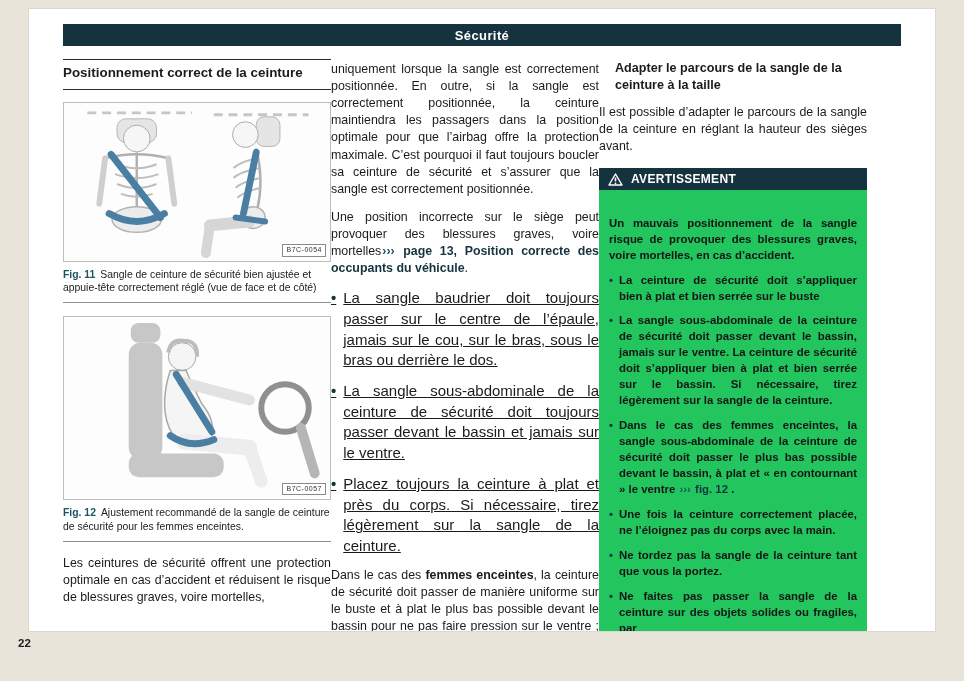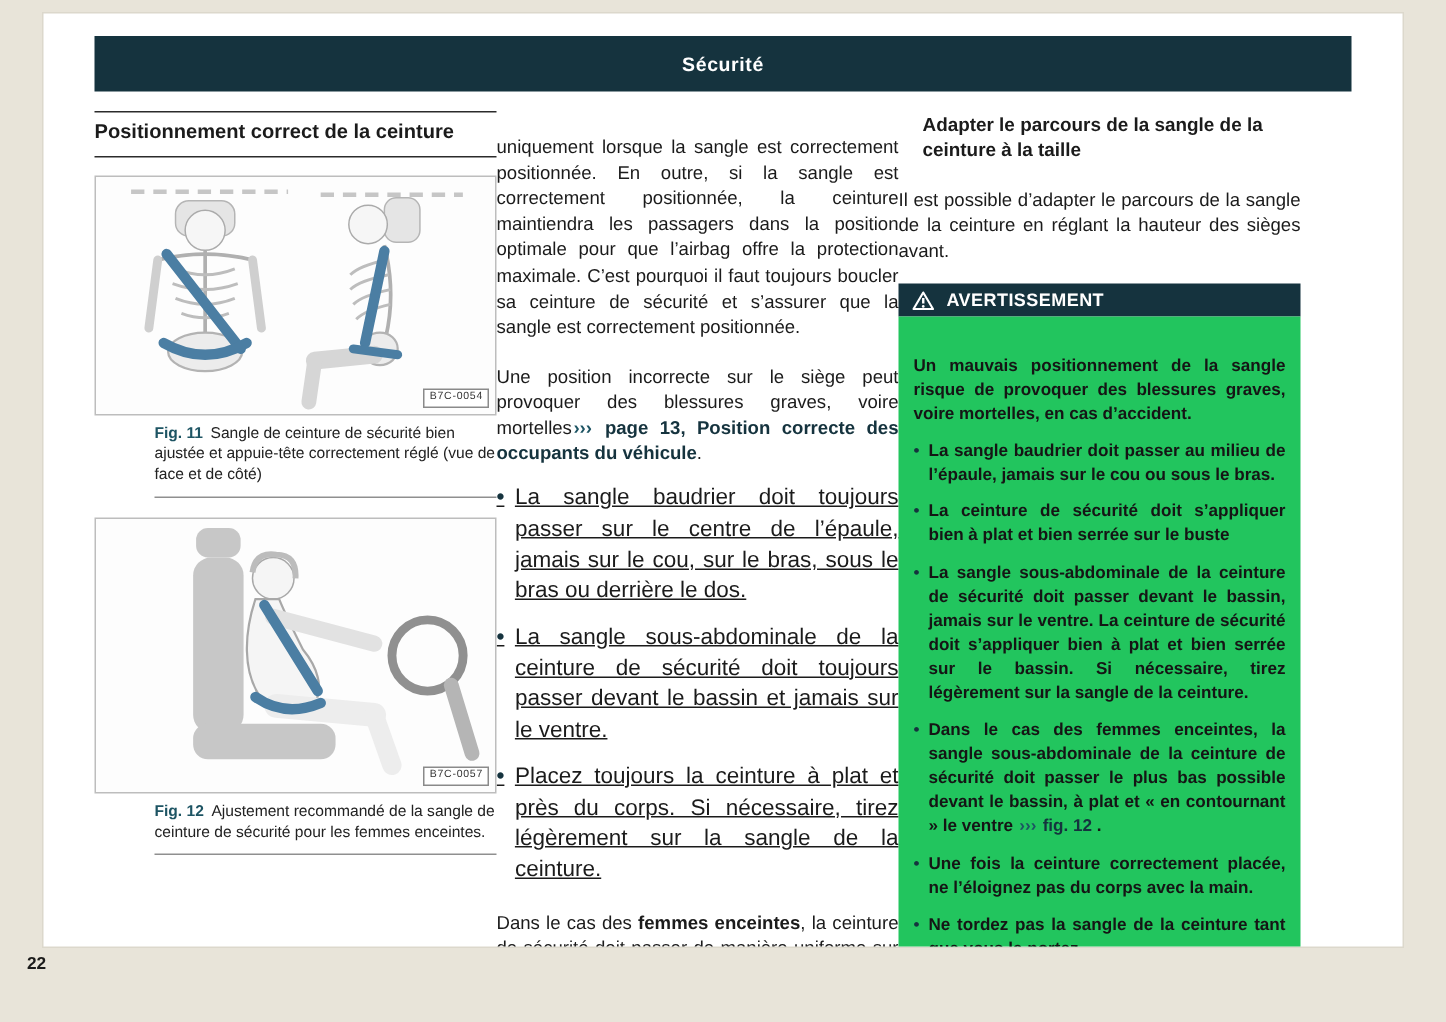--- a/index.html
+++ b/index.html
@@ -12,21 +12,21 @@
     color:#1b1b1b;
   }
   .page{
     position:absolute;left:28px;top:8px;width:908px;height:624px;
     background:#ffffff;
     border:1px solid #dcd8cc;
     box-sizing:border-box;
     overflow:hidden;
   }
   .header-bar{
-    margin:15px 34px 0 34px;height:37px;
+    margin:15px 34px 0 34px;height:22px;
     background:#15333e;color:#ffffff;
     display:flex;align-items:center;justify-content:center;
     font-weight:bold;font-size:13px;letter-spacing:.4px;
   }
   .columns{
     display:flex;
     padding:13px 34px 0 34px;
   }
   .col{width:268px;box-sizing:border-box;}
 
@@ -50,27 +50,27 @@
   .figure svg{position:absolute;left:0;top:0;width:100%;height:100%;}
   .figtag{
     position:absolute;right:4px;bottom:4px;
     font-size:7px;letter-spacing:.5px;
     border:1px solid #8a8a8a;background:#fff;
     padding:0 3px;color:#333;line-height:1.5;
   }
   .caption{
     font-size:10.4px;line-height:1.32;color:#222;
     padding-bottom:7px;border-bottom:1px solid #8f8f8f;
-    margin-bottom:13px;text-align:left;margin-left:40px;
+    margin-bottom:13px;text-align:left;
   }
   .figlabel{color:#1d5463;font-weight:bold;margin-right:5px;}
 
   
   p.body, .col p{
-    font-size:12.4px;line-height:1.38;margin:16px 0 11px 0;
+    font-size:12.4px;line-height:1.38;margin:2px 0 11px 0;
     text-align:justify;
   }
   .b{font-weight:bold;}
   .ref{color:#1d5463;font-weight:bold;padding:0 1px;}
   .reflink{font-weight:bold;color:#15333e;}
 
   .bullet{
     display:flex;gap:7px;margin:0 0 10px 0;
     font-size:15px;line-height:1.38;text-align:justify;text-decoration:underline;
   }
@@ -176,20 +176,21 @@
 
           <path d="M112 58 L148 116" stroke="#4b7ea3" stroke-width="7" stroke-linecap="round" fill="none"></path>
           <path d="M106 120 Q126 134 150 124" stroke="#4b7ea3" stroke-width="7" stroke-linecap="round" fill="none"></path>
         </svg>
         <span class="figtag">B7C-0057</span>
       </div>
       <div class="caption">
         <span class="figlabel">Fig. 12</span><span>Ajustement recommandé de la sangle de ceinture de sécurité pour les femmes enceintes.</span>
       </div>
 
+      <p class="body">Les ceintures de sécurité offrent une protection optimale en cas d’accident et réduisent le risque de blessures graves, voire mortelles,</p>
     </div>
 
     <div class="col">
       <p>uniquement lorsque la sangle est correctement positionnée. En outre, si la sangle est correctement positionnée, la ceinture maintiendra les passagers dans la position optimale pour que l’airbag offre la protection maximale. C’est pourquoi il faut toujours boucler sa ceinture de sécurité et s’assurer que la sangle est correctement positionnée.</p>
       <p><span>Une position incorrecte sur le siège peut provoquer des blessures graves, voire mortelles</span><span class="ref">›››</span> <span class="reflink">page 13, Position correcte des occupants du véhicule</span><span>.</span></p>
 
       <div class="bullet">
           <span>La sangle baudrier doit toujours passer sur le centre de l’épaule, jamais sur le cou, sur le bras, sous le bras ou derrière le dos.</span>
         </div>
       <div class="bullet">
@@ -211,23 +212,20 @@
           <svg width="15" height="13" viewBox="0 0 15 13">
             <path d="M7.5 1 L14 12 H1 Z" fill="none" stroke="#ffffff" stroke-width="1.4" stroke-linejoin="round"></path>
             <path d="M7.5 4.6 V8.4" stroke="#ffffff" stroke-width="1.6"></path>
             <circle cx="7.5" cy="10.3" r="0.9" fill="#ffffff"></circle>
           </svg>
           <span>AVERTISSEMENT</span>
         </div>
         <div class="warn-body">
           <p>Un mauvais positionnement de la sangle risque de provoquer des blessures graves, voire mortelles, en cas d’accident.</p>
           <div class="wbullet">
-              <span>La sangle baudrier doit passer au milieu de l’épaule, jamais sur le cou ou sous le bras.</span>
-            </div>
-          <div class="wbullet">
               <span>La ceinture de sécurité doit s’appliquer bien à plat et bien serrée sur le buste</span>
             </div>
           <div class="wbullet">
               <span>La sangle sous-abdominale de la ceinture de sécurité doit passer devant le bassin, jamais sur le ventre. La ceinture de sécurité doit s’appliquer bien à plat et bien serrée sur le bassin. Si nécessaire, tirez légèrement sur la sangle de la ceinture.</span>
             </div>
           <div class="wbullet">
               <span><span>Dans le cas des femmes enceintes, la sangle sous-abdominale de la ceinture de sécurité doit passer le plus bas possible devant le bassin, à plat et « en contournant » le ventre </span><span class="ref">›››</span> <span class="reflink">fig. 12</span><span> .</span></span>
             </div>
           <div class="wbullet">
               <span>Une fois la ceinture correctement placée, ne l’éloignez pas du corps avec la main.</span>

